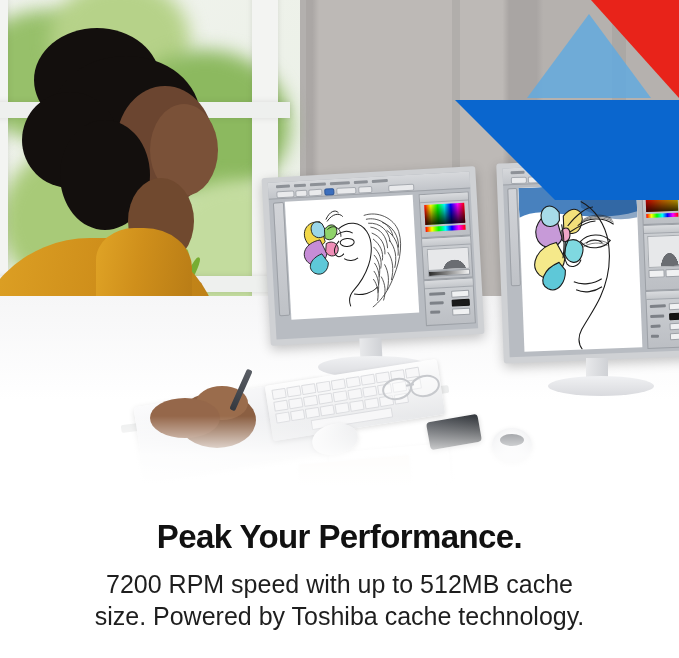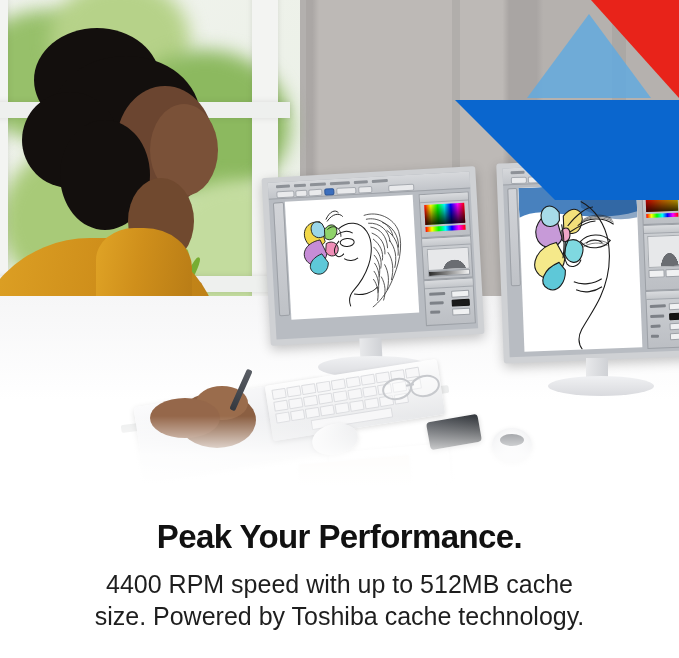--- a/index.html
+++ b/index.html
@@ -605,16 +605,16 @@
 
     <polygon points="108,98 170,14 232,98" fill="#5FA9E0" opacity="0.82"></polygon>
 
     <polygon points="172,0 260,0 260,98" fill="#E8231A"></polygon>
 
     <polygon points="36,100 260,100 260,200 136,200" fill="#0A66CE"></polygon>
   </svg>
 
   <div class="textblock">
     <h1 class="headline">Peak Your Performance.</h1>
-    <p class="subcopy">4400 RPM speed with up to 512MB cache size. Powered by Toshiba cache technology.</p>
+    <p class="subcopy">7200 RPM speed with up to 512MB cache size. Powered by Toshiba cache technology.</p>
   </div>
 
 </div>
 
 </body></html>

